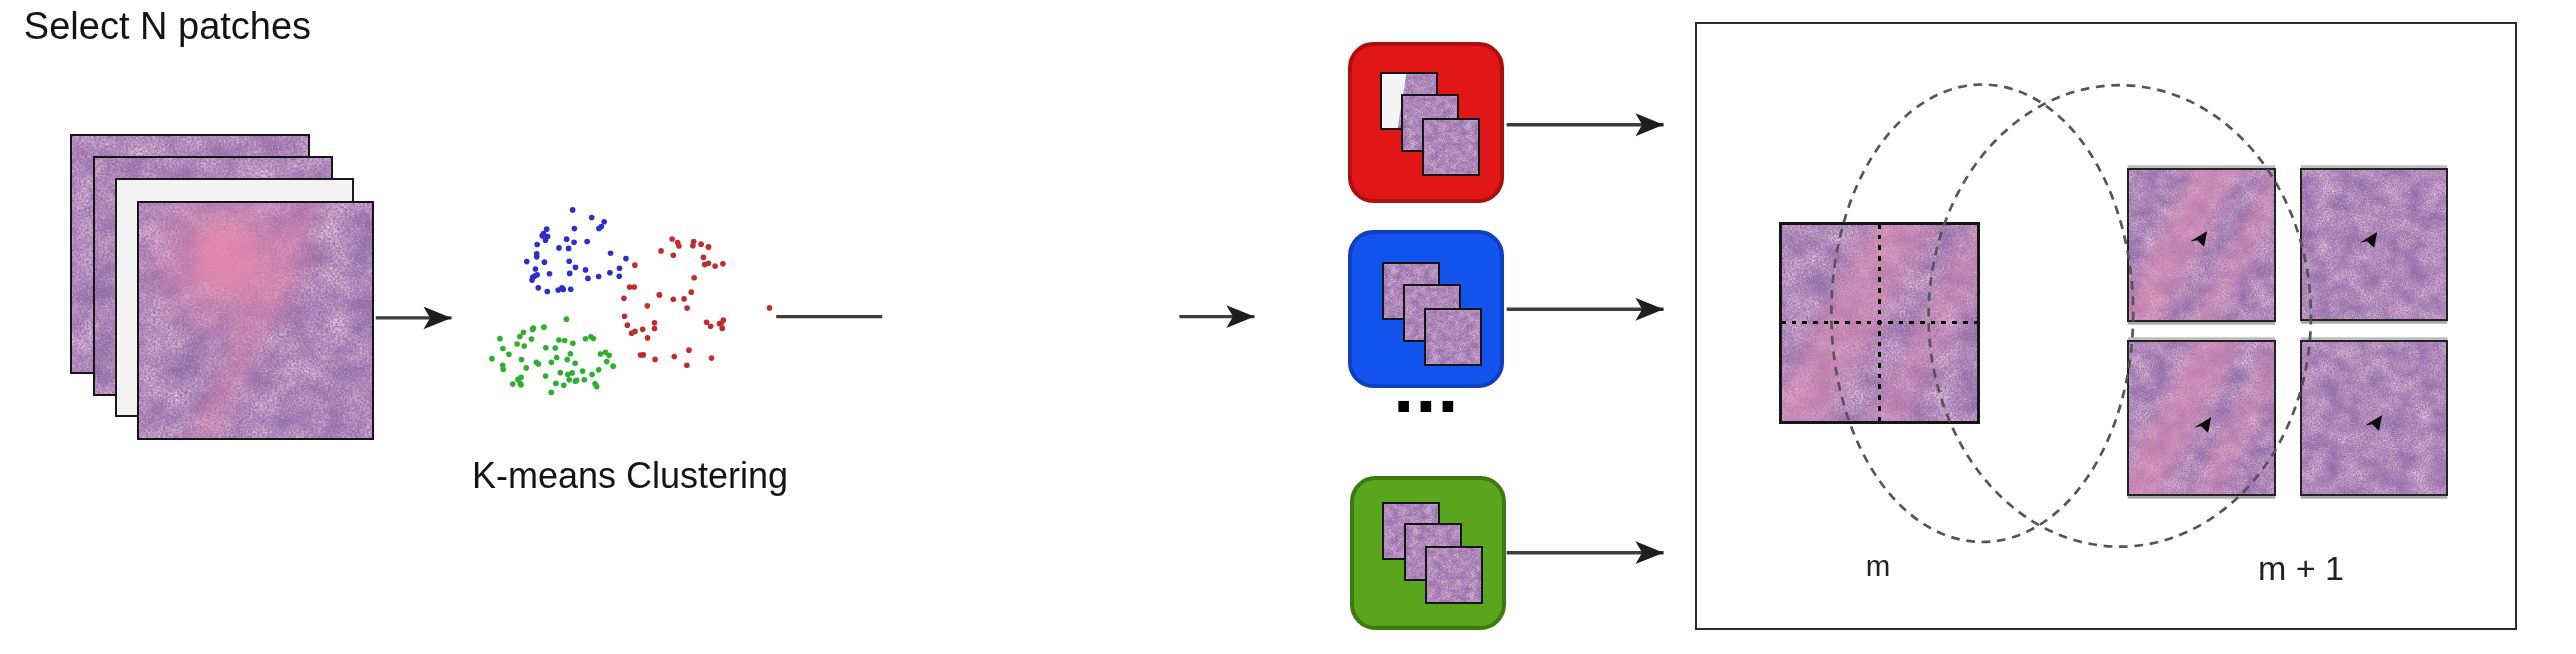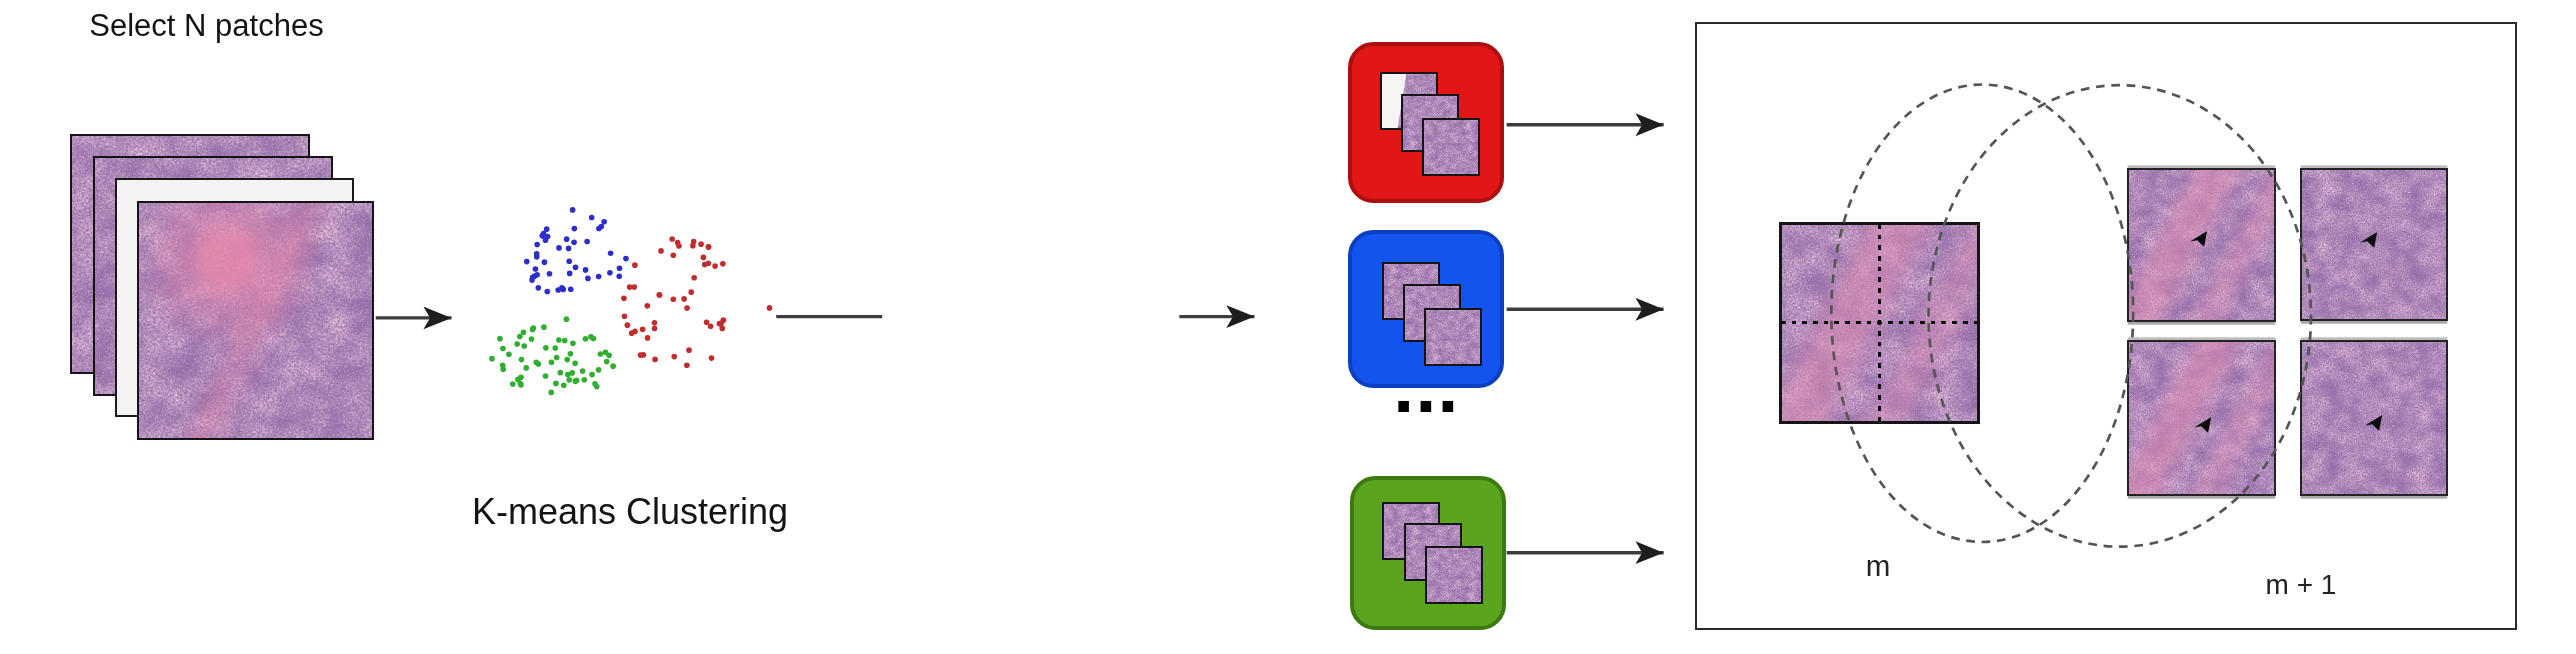--- a/index.html
+++ b/index.html
@@ -37,26 +37,26 @@
   .mini{position:absolute;width:58px;height:58px;}
   .mini.tissue{border-width:2px;}
 
   
   #big-box{position:absolute;left:1695px;top:21.5px;width:822px;height:608px;
      border:2px solid #2b2b2b;box-sizing:border-box;background:#fff;}
   .grid-patch{border:2px solid #232323;box-shadow:0 -3.4px 0 -0.7px #bdbdbd,0 3.4px 0 -0.7px #a8a8a8;}
 
   
   .lbl{position:absolute;color:#141414;white-space:nowrap;}
-  #kmeans-label{left:429px;top:455px;width:402px;text-align:center;font-size:36px;margin-top:36px;}
-  #select-text{left:863px;top:274px;width:335px;text-align:center;font-size:31px;line-height:52px;padding-left:39px;}
+  #kmeans-label{left:429px;top:455px;width:402px;text-align:center;font-size:36px;}
+  #select-text{left:863px;top:274px;width:335px;text-align:center;font-size:38px;line-height:52px;}
   #ellipsis{left:1383px;top:343px;width:87px;text-align:center;
      font-size:75px;font-weight:bold;letter-spacing:1.3px;color:#000;}
   #label-m{left:1811px;top:549px;width:134px;text-align:center;font-size:29.5px;color:#222;}
-  #label-m1{left:2234px;top:549px;width:134px;text-align:center;font-size:28px;color:#222;margin-top:20px;}
+  #label-m1{left:2234px;top:549px;width:134px;text-align:center;font-size:34px;color:#222;}
 
   #overlay{position:absolute;left:0;top:0;width:2576px;height:654px;pointer-events:none;}
 </style>
 </head>
 <body>
 
 <svg width="0" height="0" style="position:absolute" aria-hidden="true">
   <defs>
     <filter id="fpink" x="-5%" y="-5%" width="110%" height="110%">
       <feTurbulence type="fractalNoise" baseFrequency="0.022 0.028" numOctaves="3" seed="7"></feTurbulence>

